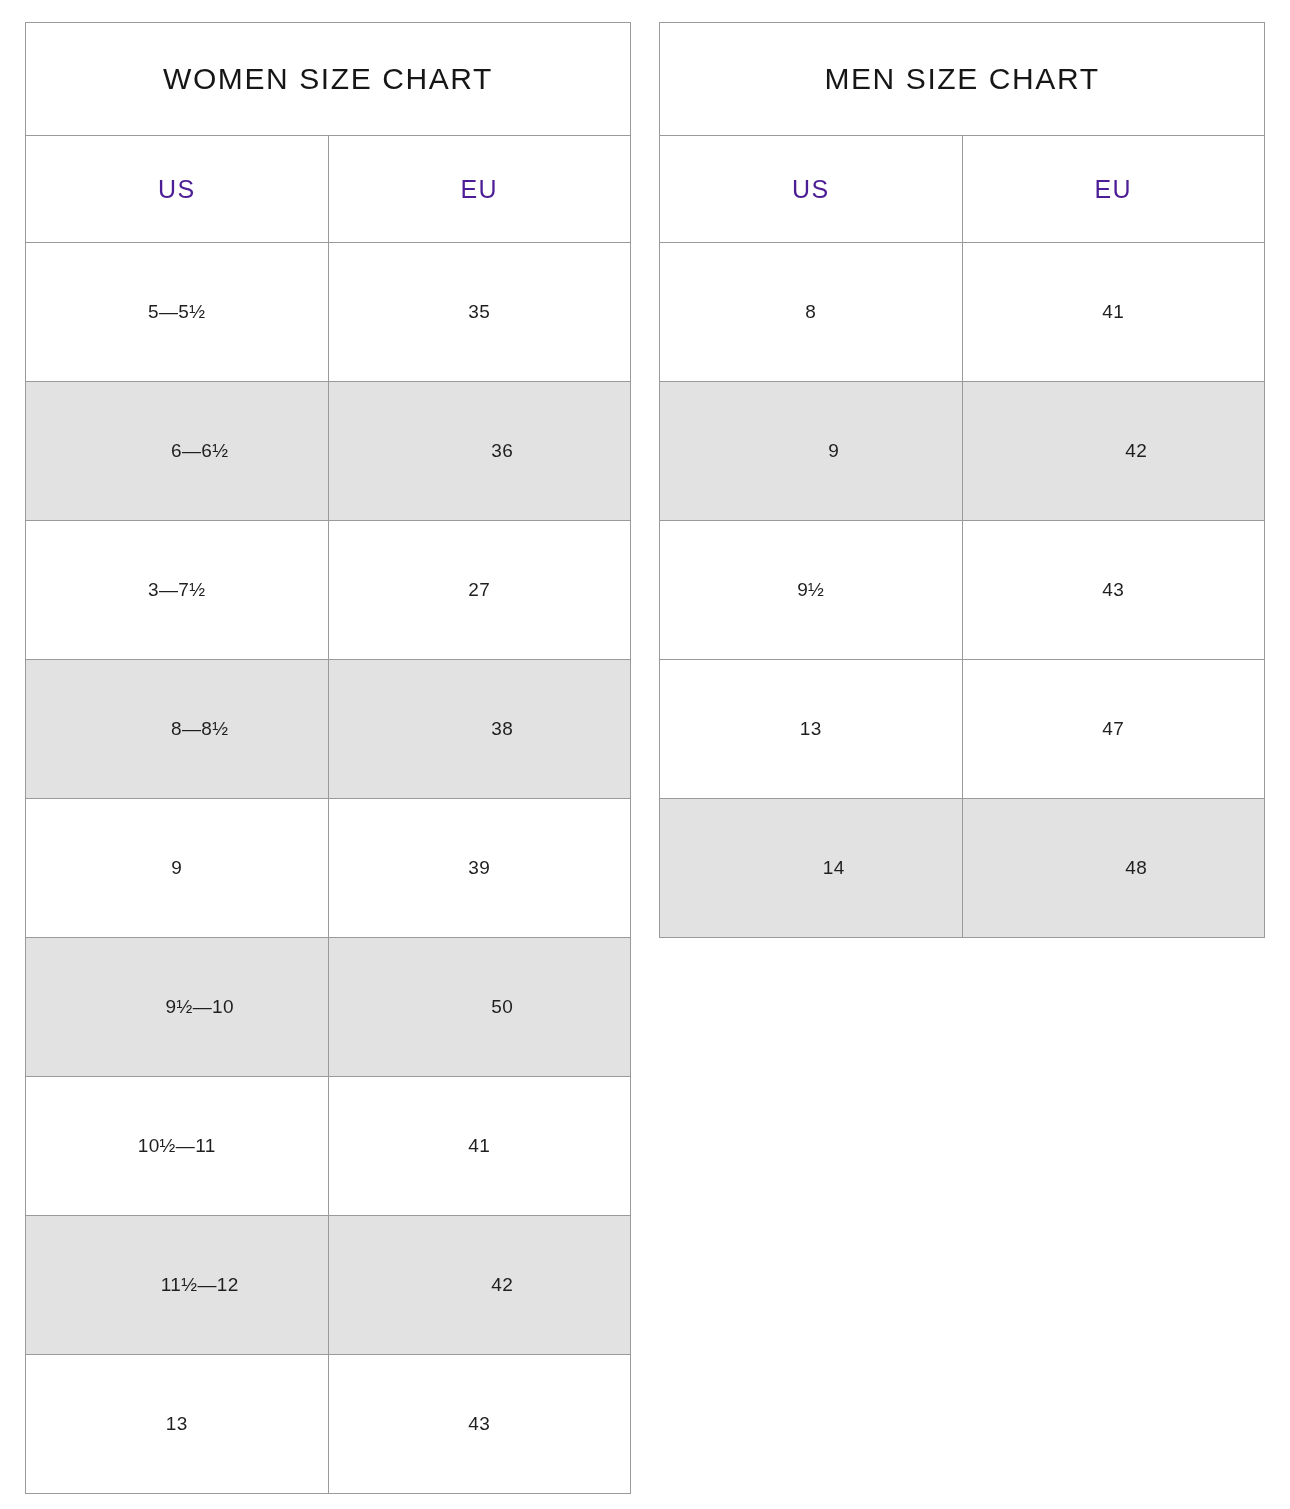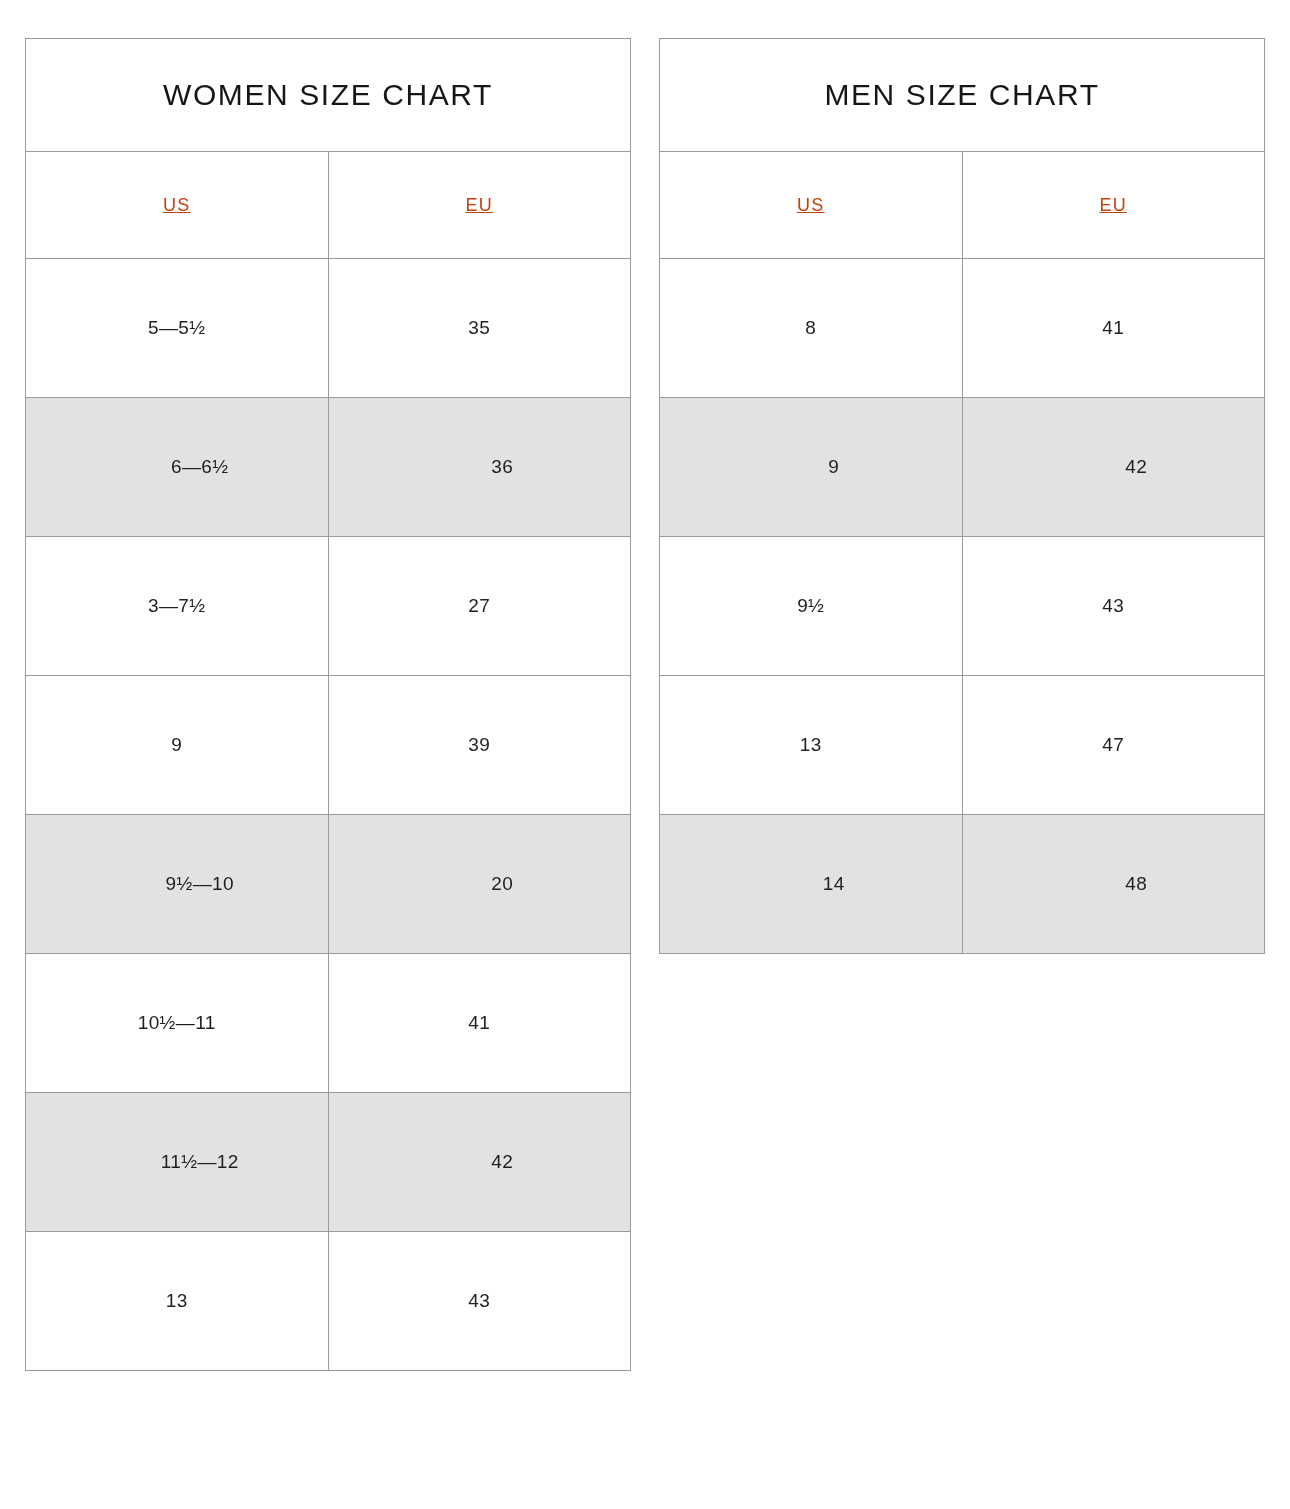--- a/index.html
+++ b/index.html
@@ -25,43 +25,41 @@
     align-items: flex-start;
   }
   .chart {
     width: 609px;
     box-sizing: border-box;
   }
   .chart table {
     width: 100%;
     border-collapse: collapse;
     table-layout: fixed;
-    margin-top: 16px;
   }
   .chart td, .chart th {
     border: 1px solid #9a9a9a;
     text-align: center;
     vertical-align: middle;
     font-weight: 400;
     padding: 0;
   }
   .title-cell {
     height: 112px;
     font-size: 30px;
     font-weight: 700;
     letter-spacing: 1.6px;
     color: #161616;
   }
   .head-cell {
     height: 106px;
-    font-size: 18px;
+    font-size: 25px;
     font-weight: 700;
     letter-spacing: 1.3px;
-    color: #c2410c;
-    text-decoration: underline;
+    color: #4c1d95;
   }
   .data-cell {
     height: 138px;
     font-size: 19px;
     color: #1f1f1f;
     letter-spacing: 0.4px;
   }
   tr.shaded .data-cell {
     background: #e2e2e2;
     padding-left: 46px;
@@ -87,27 +85,31 @@
           <td class="data-cell">35</td>
         </tr>
         <tr class="shaded">
           <td class="data-cell">6—6½</td>
           <td class="data-cell">36</td>
         </tr>
         <tr>
           <td class="data-cell">3—7½</td>
           <td class="data-cell">27</td>
         </tr>
+        <tr class="shaded">
+          <td class="data-cell">8—8½</td>
+          <td class="data-cell">38</td>
+        </tr>
         <tr>
           <td class="data-cell">9</td>
           <td class="data-cell">39</td>
         </tr>
         <tr class="shaded">
           <td class="data-cell">9½—10</td>
-          <td class="data-cell">20</td>
+          <td class="data-cell">50</td>
         </tr>
         <tr>
           <td class="data-cell">10½—11</td>
           <td class="data-cell">41</td>
         </tr>
         <tr class="shaded">
           <td class="data-cell">11½—12</td>
           <td class="data-cell">42</td>
         </tr>
         <tr>

